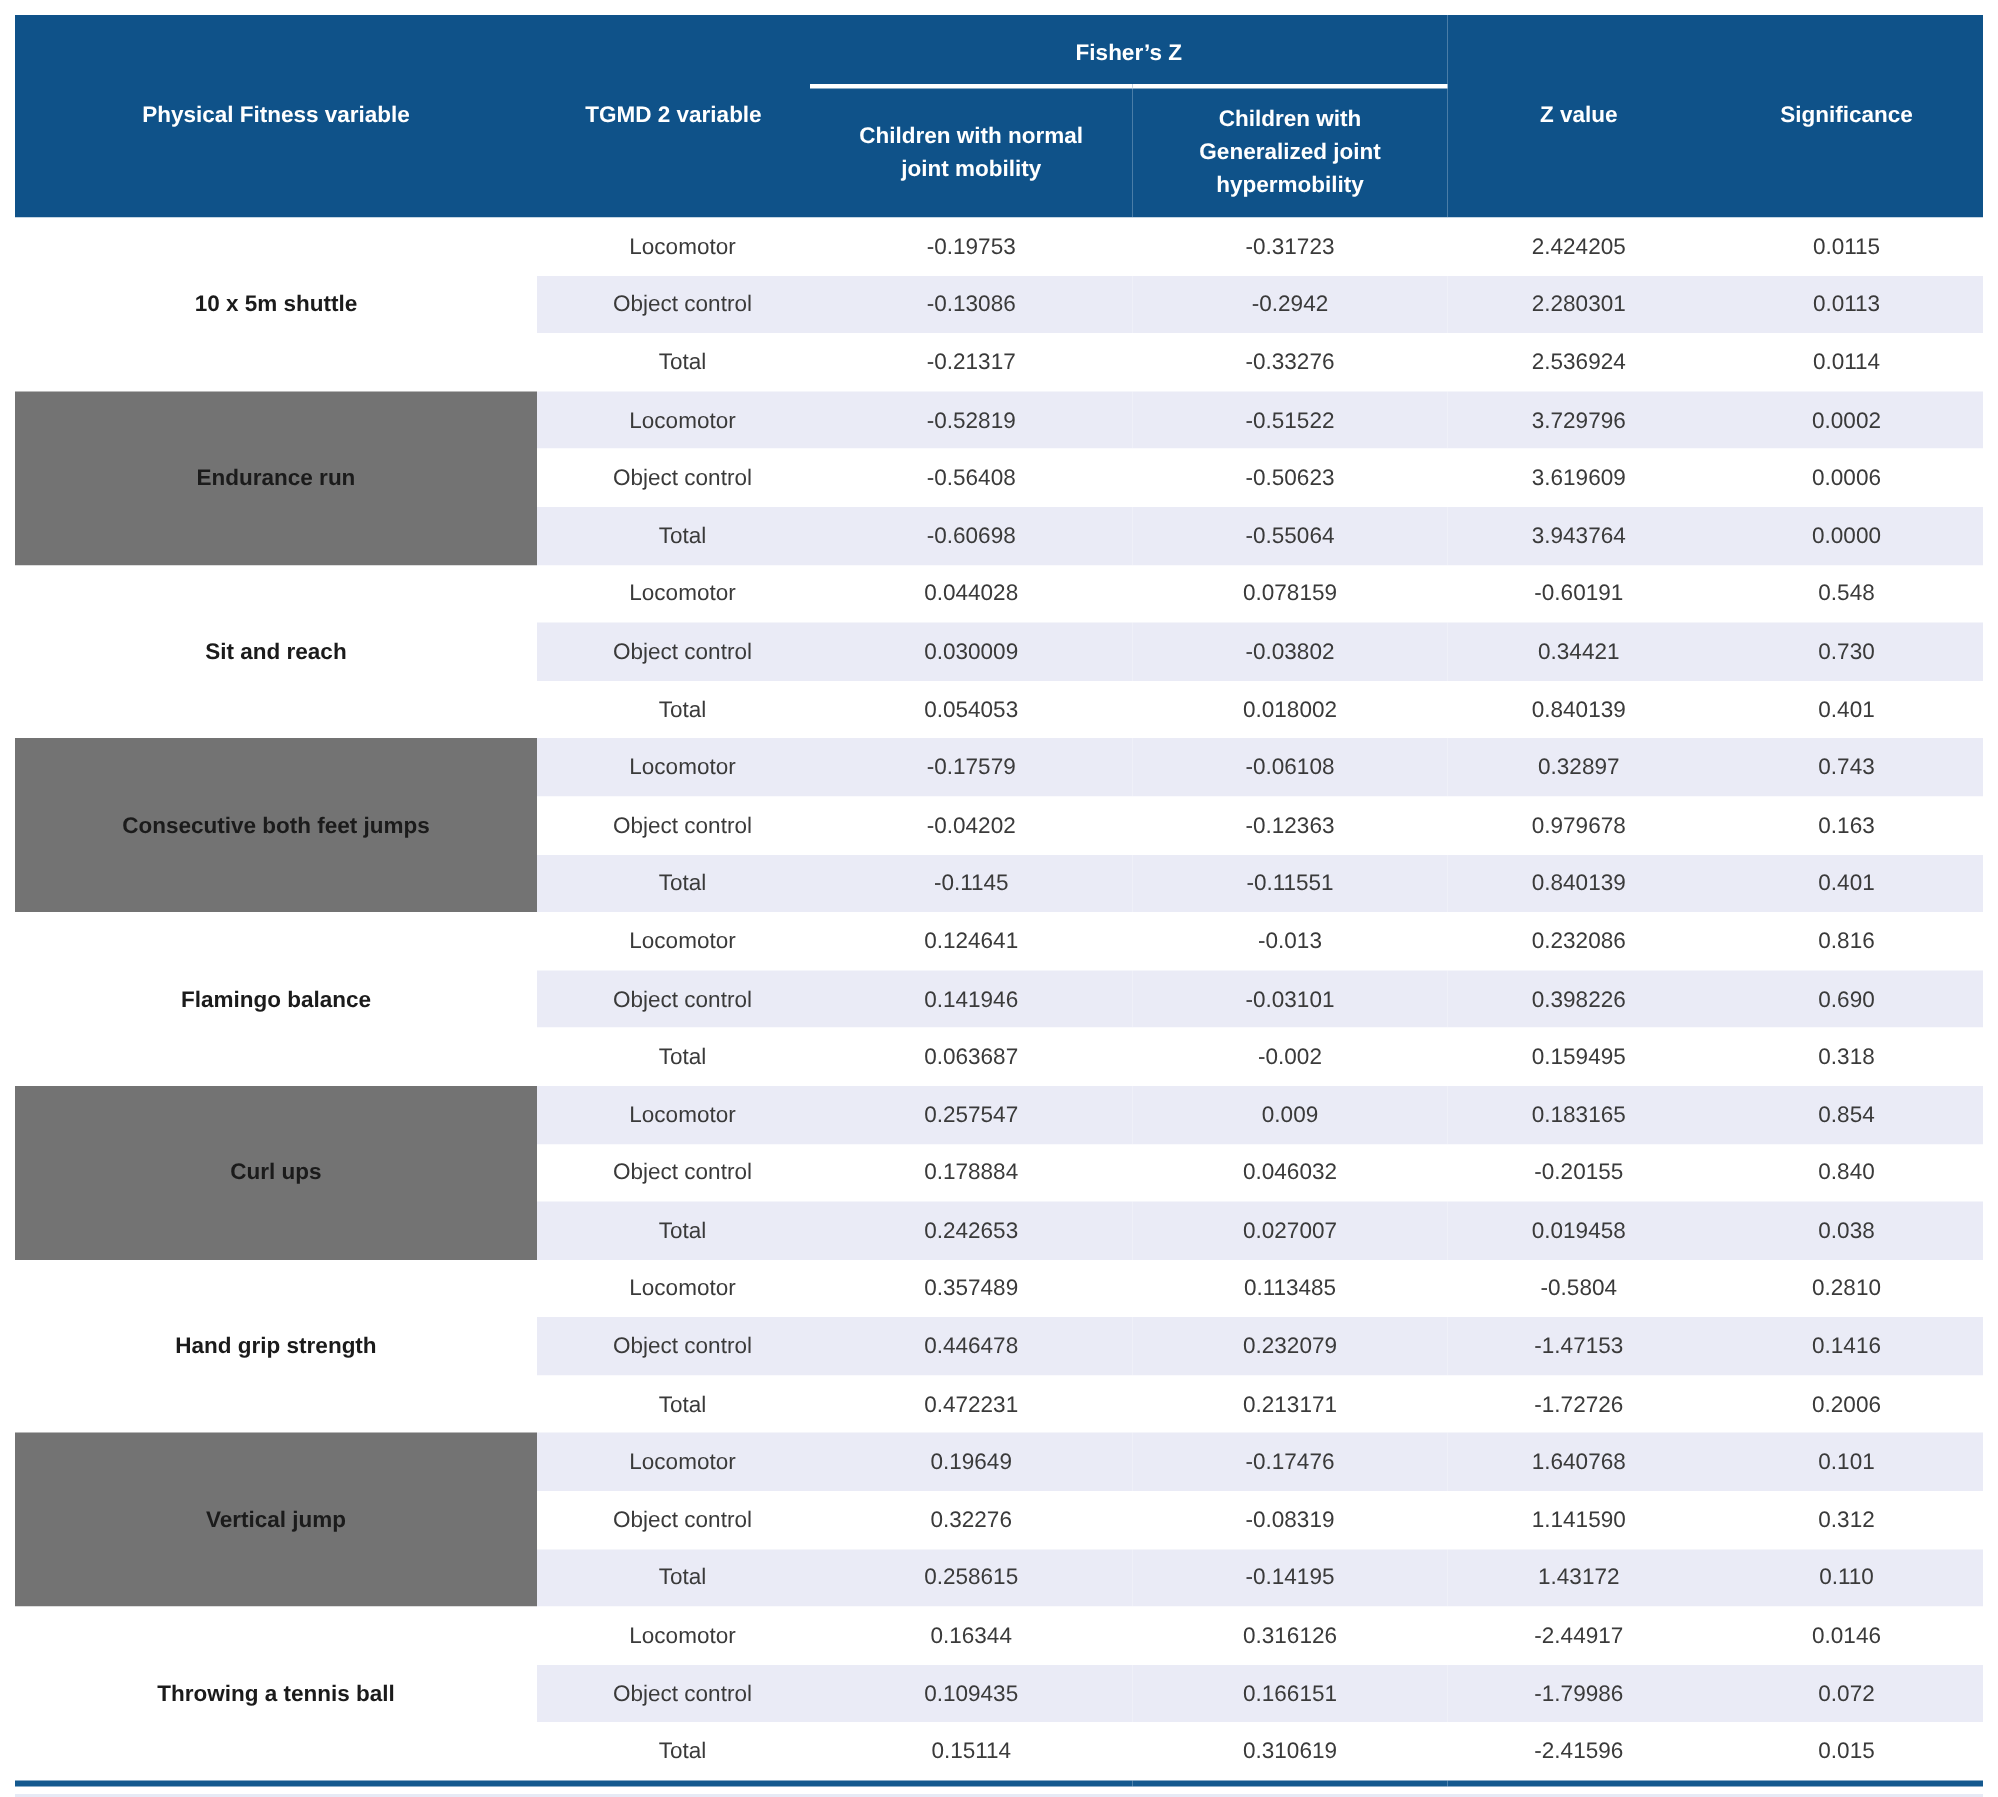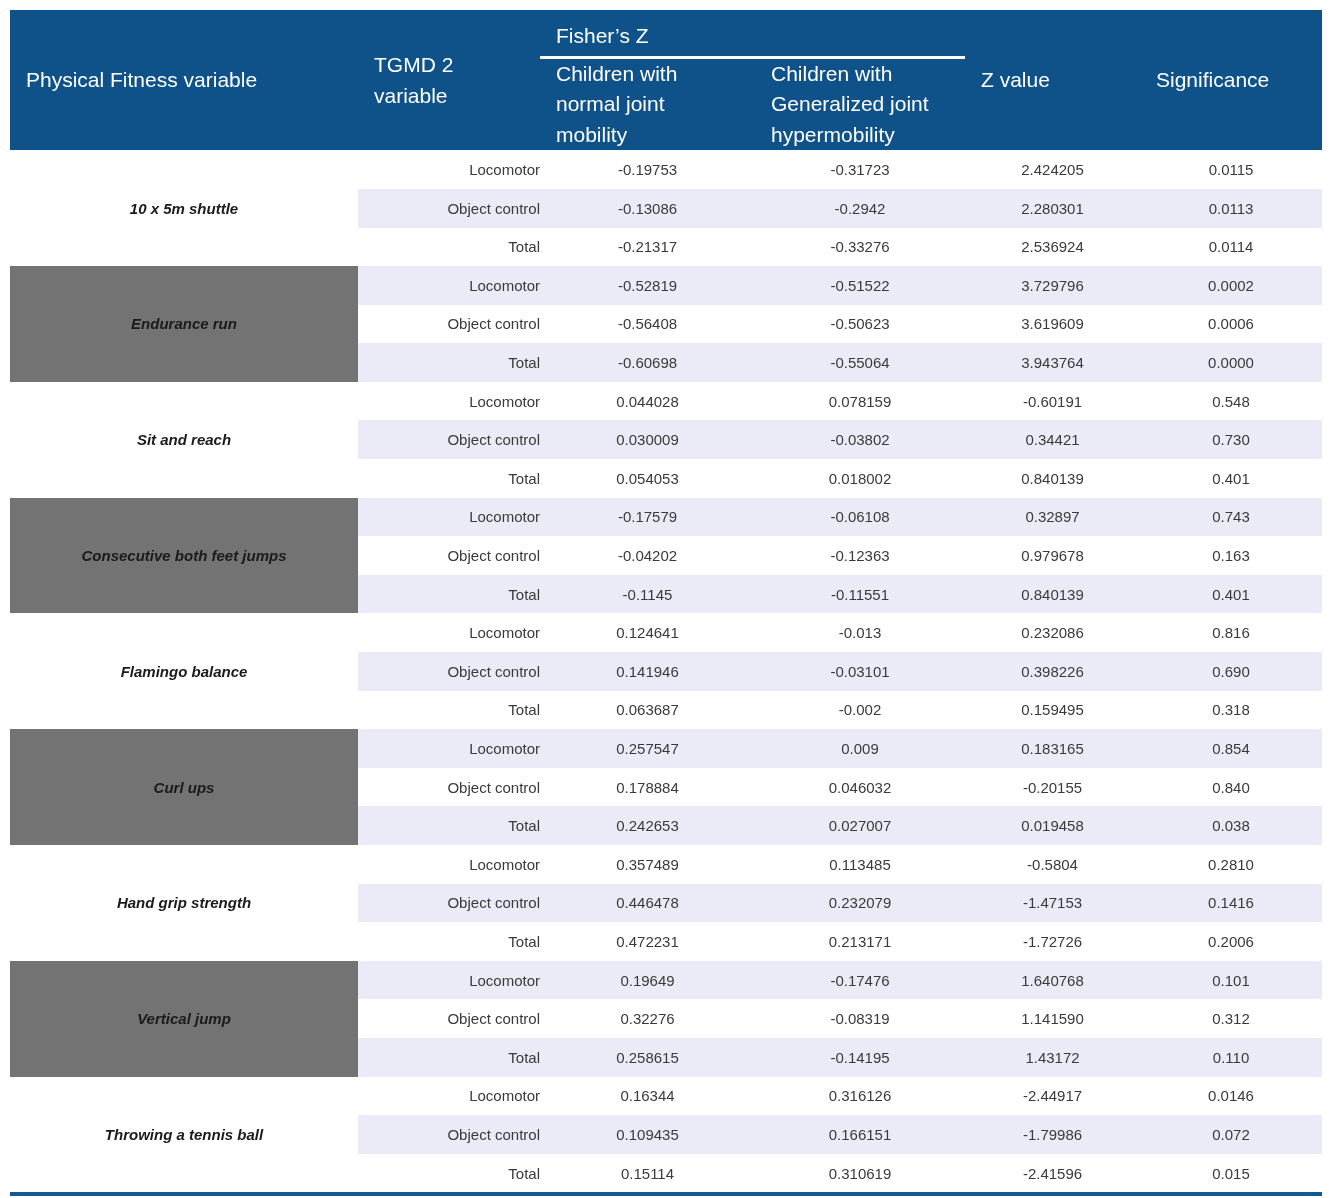--- a/index.html
+++ b/index.html
@@ -18,23 +18,23 @@
   table.stats {
     border-collapse: collapse;
     table-layout: fixed;
     width: 1312px;
     border-bottom: 4px solid #14598f;
   }
   
   thead th {
     background: #0f5289;
     color: #ffffff;
-    font-weight: 400;
-    font-size: 21px;
-    text-align: left;
+    font-weight: 700;
+    font-size: 15px;
+    text-align: center;
     vertical-align: middle;
     padding: 0 16px;
     line-height: 1.5;
   }
   th.h-fishers {
     height: 40px;
     border-bottom: 3px solid #ffffff;
     padding-top: 6px;
   }
   tr.subhead th {
@@ -45,28 +45,27 @@
   tbody td {
     height: 38.6px;
     font-size: 15px;
     color: #3a3a3a;
     text-align: center;
     vertical-align: middle;
     padding: 0;
     background: #ffffff;
   }
   td.c-tgmd {
-    text-align: right;
+    text-align: center;
     padding-left: 12px;
   }
   td.group-cell {
     font-weight: 700;
     color: #1b1b1b;
     background: #ffffff;
-    font-style: italic;
   }
   tr.stripe td:not(.group-cell) {
     background: #eaebf6;
   }
   td.group-cell.stripe {
     background: #737373;
   }
   
   .bottom-accent {
     height: 5px;

